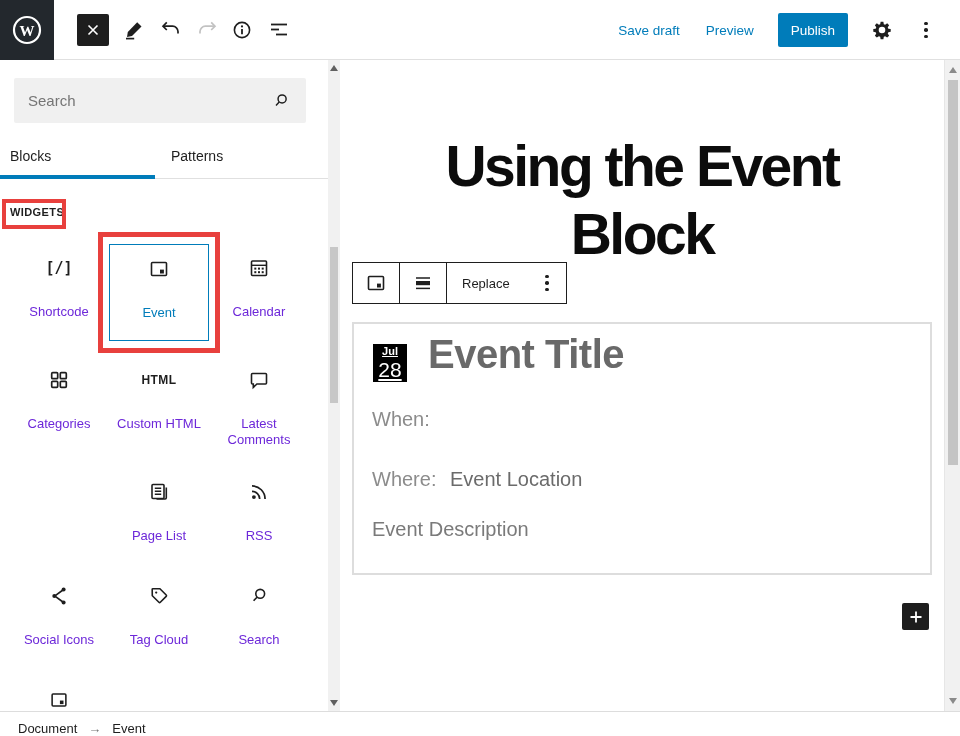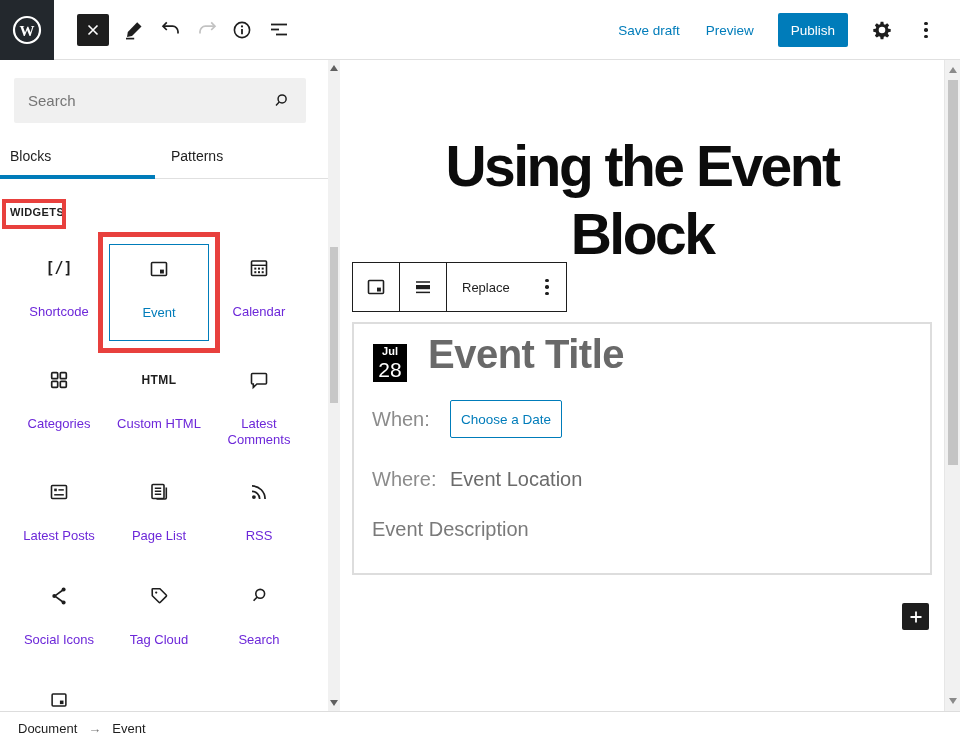--- a/index.html
+++ b/index.html
@@ -39,27 +39,27 @@
 
   
   .sb-track { position:absolute; background:#f1f1f1; }
   .sb-thumb { position:absolute; background:#c7c7c7; cursor:pointer; }
   .tri-up { width:0; height:0; border-left:4px solid transparent; border-right:4px solid transparent; border-bottom:6px solid #606060; position:absolute; left:50%; transform:translateX(-50%); cursor:pointer; }
   .tri-down { width:0; height:0; border-left:4px solid transparent; border-right:4px solid transparent; border-top:6px solid #606060; position:absolute; left:50%; transform:translateX(-50%); cursor:pointer; }
 
   
   .canvas { position:absolute; left:340px; top:60px; width:604px; height:651px; background:#fff; overflow:hidden; }
   .post-title { position:absolute; left:0; top:72px; width:604px; text-align:center; font-weight:800; font-size:57px; line-height:68px; letter-spacing:-2.5px; color:#0c0c0c; }
-  .block-toolbar { position:absolute; left:12px; top:202px; width:215px; height:50px; background:#ef4444; border:1.5px solid #1e1e1e; display:flex; align-items:stretch; z-index:5; }
+  .block-toolbar { position:absolute; left:12px; top:202px; width:215px; height:42px; background:#ef4444; border:1.5px solid #1e1e1e; display:flex; align-items:stretch; z-index:5; }
   .bt-btn { width:47px; display:flex; align-items:center; justify-content:center; border:none; border-right:1.5px solid #1e1e1e; background:#fff; cursor:pointer; }
   .bt-replace { flex:1; display:flex; align-items:center; padding-left:15px; font-size:13px; color:#1e1e1e; background:#fff; border:none; cursor:pointer; font-family:inherit; }
   .bt-kebab { width:38px; display:flex; align-items:center; justify-content:center; background:#fff; border:none; cursor:pointer; }
 
   .event-block { position:absolute; left:12px; top:262px; width:580px; height:253px; background:#fff; border:2px solid #ddd; }
-  .date-badge { position:absolute; left:19px; top:20px; width:34px; height:38px; background:#000; color:#fff; display:flex; flex-direction:column; align-items:center; justify-content:center; line-height:1; }
+  .date-badge { position:absolute; left:19px; top:20px; width:34px; height:38px; background:#000; color:#fff; display:flex; flex-direction:column; align-items:center; justify-content:center; line-height:1;text-decoration:underline; }
   .date-month { font-size:11px; font-weight:bold; }
   .date-day { font-size:21px; margin-top:2px; }
   .ev-title { position:absolute; left:74px; top:8px; font-size:40px; font-weight:bold; letter-spacing:-.5px; color:#696969; }
   .ev-label { position:absolute; font-size:20px; color:#8c8c8c; }
   .ev-value { position:absolute; font-size:20px; color:#6b6b6b; }
   .choose-date-btn { position:absolute; left:96px; top:76px; width:112px; height:38px; background:#fff; border:1px solid #007cba; border-radius:2px; color:#007cba; font-size:13.5px; font-family:inherit; cursor:pointer; }
   .image-panel { position:absolute; left:386px; top:18px; width:185px; height:205px; background:#fff; border:1px solid #1e1e1e; border-bottom-width:3px; }
   .ip-title { position:absolute; left:21px; top:21px; font-size:13.5px; font-weight:bold; color:#1e1e1e; }
   .upload-btn { position:absolute; left:21px; top:52px; height:35px; padding:0 14px; background:#007cba; border:none; border-radius:3px; color:#fff; font-size:13.5px; font-family:inherit; cursor:pointer; }
   .ip-link { position:absolute; left:21px; font-size:13.5px; color:#007cba; text-decoration:none; cursor:pointer; }
@@ -232,31 +232,20 @@
     </div>
     <div class="tile" style="left:209px;top:294px">
       <div class="t-icon">
         <svg width="24" height="24" viewBox="0 0 24 24">
             <path d="M5.5 5.5h13a1 1 0 0 1 1 1v8.5a1 1 0 0 1-1 1h-8.6L6.3 19.4v-3.4h-.8a1 1 0 0 1-1-1V6.5a1 1 0 0 1 1-1z" fill="none" stroke="#1e1e1e" stroke-width="1.6"></path>
           </svg>
       </div>
       <div class="t-label">Latest Comments</div>
     </div>
 
-    <div class="tile" style="left:9px;top:406px">
-      <div class="t-icon">
-        <svg width="24" height="24" viewBox="0 0 24 24">
-            <rect x="4.5" y="5.5" width="15" height="13" rx="1" fill="none" stroke="#1e1e1e" stroke-width="1.6"></rect>
-            <rect x="7.2" y="8.6" width="2.6" height="2.6" fill="#1e1e1e"></rect>
-            <path d="M11.4 9.9h5.4" stroke="#1e1e1e" stroke-width="1.5"></path>
-            <path d="M7.2 14.8h9.6" stroke="#1e1e1e" stroke-width="1.5"></path>
-          </svg>
-      </div>
-      <div class="t-label">Latest Posts</div>
-    </div>
     <div class="tile" style="left:109px;top:406px">
       <div class="t-icon">
         <svg width="24" height="24" viewBox="0 0 24 24" fill="none" stroke="#1e1e1e" stroke-width="1.6">
             <rect x="5" y="4.5" width="12" height="14" rx="1"></rect>
             <path d="M7.8 8.2h6.4M7.8 11.2h6.4M7.8 14.2h6.4" stroke-width="1.4"></path>
             <path d="M19.3 7.5v10.3a1.2 1.2 0 0 1-1.2 1.2H9.5"></path>
           </svg>
       </div>
       <div class="t-label">Page List</div>
     </div>
@@ -350,21 +339,20 @@
     </div>
 
     <div class="event-block">
       <div class="date-badge">
         <span class="date-month">Jul</span>
         <span class="date-day">28</span>
       </div>
       <div class="ev-title">Event Title</div>
 
       <span class="ev-label" style="left:18px;top:84px">When:</span>
-      <button class="choose-date-btn">Choose a Date</button>
 
       <span class="ev-label" style="left:18px;top:144px">Where:</span>
       <span class="ev-value" style="left:96px;top:144px">Event Location</span>
 
       <span class="ev-value" style="left:18px;top:194px;color:#7a7a7a">Event Description</span>
 
     </div>
 
     <button class="inserter-btn">
       <span>

